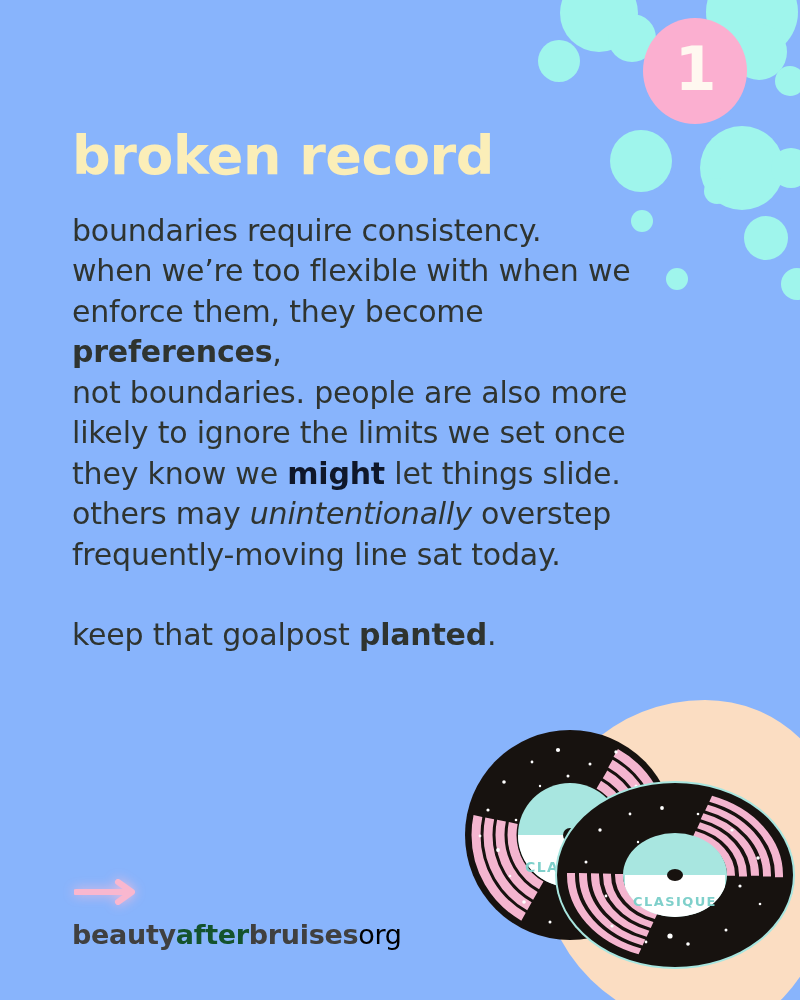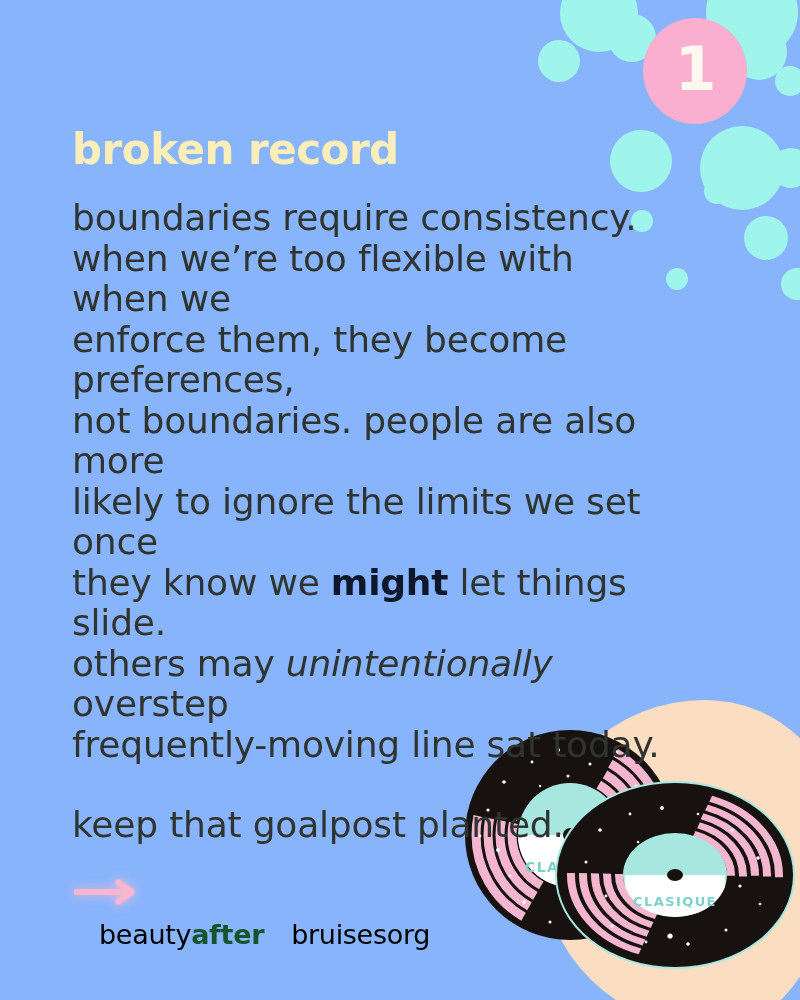--- a/index.html
+++ b/index.html
@@ -64,61 +64,61 @@
   
   .content {
     position: absolute;
     left: 72px;
     top: 128px;
     width: 600px;
     z-index: 5;
   }
   .headline {
     color: #fbeeb8;
-    font-size: 42px;
+    font-size: 54px;
     font-weight: 700;
     line-height: 1.05;
     margin: 0 0 26px 0;
     letter-spacing: -0.5px;
   }
   .body-copy {
     color: #2f3430;
-    font-size: 36px;
+    font-size: 30px;
     line-height: 40.5px;
     font-weight: 400;
     letter-spacing: -0.2px;
   }
   .body-copy p {
     margin: 0;
   }
   .body-copy .spacer {
     height: 40px;
   }
-  .b { font-weight: 400; }
+  .b { font-weight: 700; }
   .i { font-style: italic; }
   .mint { color: #0f172a; font-weight: 700; }
 
   
   .footer {
     position: absolute;
     left: 72px;
     bottom: 52px;
     z-index: 6;
   }
   .arrow-wrap {
     margin-bottom: 12px;
     margin-left: 2px;
     filter: drop-shadow(0 0 6px rgba(255,190,215,0.85));
   }
   .wordmark {
     font-size: 27px;
     line-height: 1;
     letter-spacing: -0.3px;
   }
-  .wm-white { color: #000000; font-weight: 400; margin-left: 27px; }
+  .wm-white { color: #404040; font-weight: 700; }
   .wm-cream { color: #14532d; font-weight: 700; }
   .wm-org { color: #000000; font-weight: 400; }
 
   
   .records {
     position: absolute;
     left: 440px;
     top: 690px;
     width: 360px;
     height: 310px;

